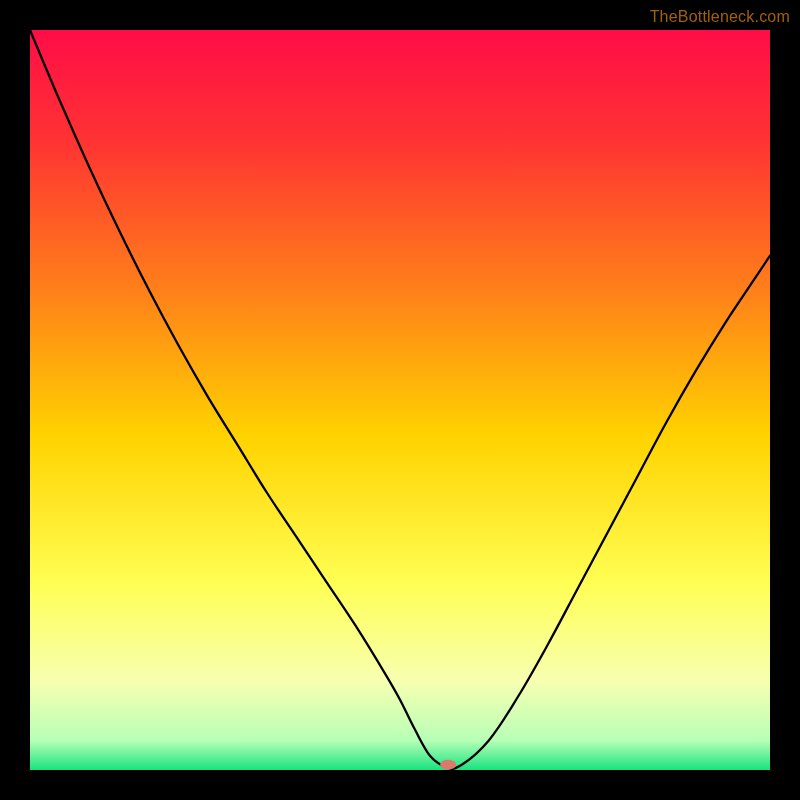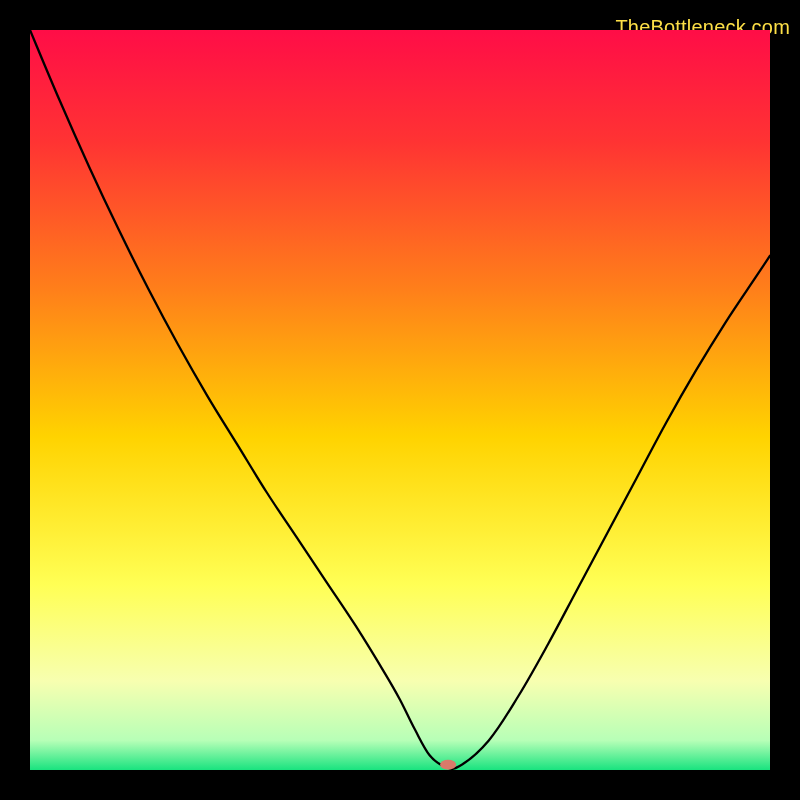--- a/index.html
+++ b/index.html
@@ -12,24 +12,24 @@
     font-family: Arial, Helvetica, sans-serif;
   }
   .frame {
     position: relative;
     width: 800px;
     height: 800px;
     background: #000;
   }
   .watermark {
     position: absolute;
-    top: 16px;
+    top: 8px;
     right: 10px;
-    color: #fde047;
-    font-size: 20px;
+    color: #a16207;
+    font-size: 16px;
     font-weight: 500;
     letter-spacing: 0.2px;
     user-select: none;
   }
   .plot-wrap {
     position: absolute;
     left: 30px;
     top: 30px;
     width: 740px;
     height: 740px;

